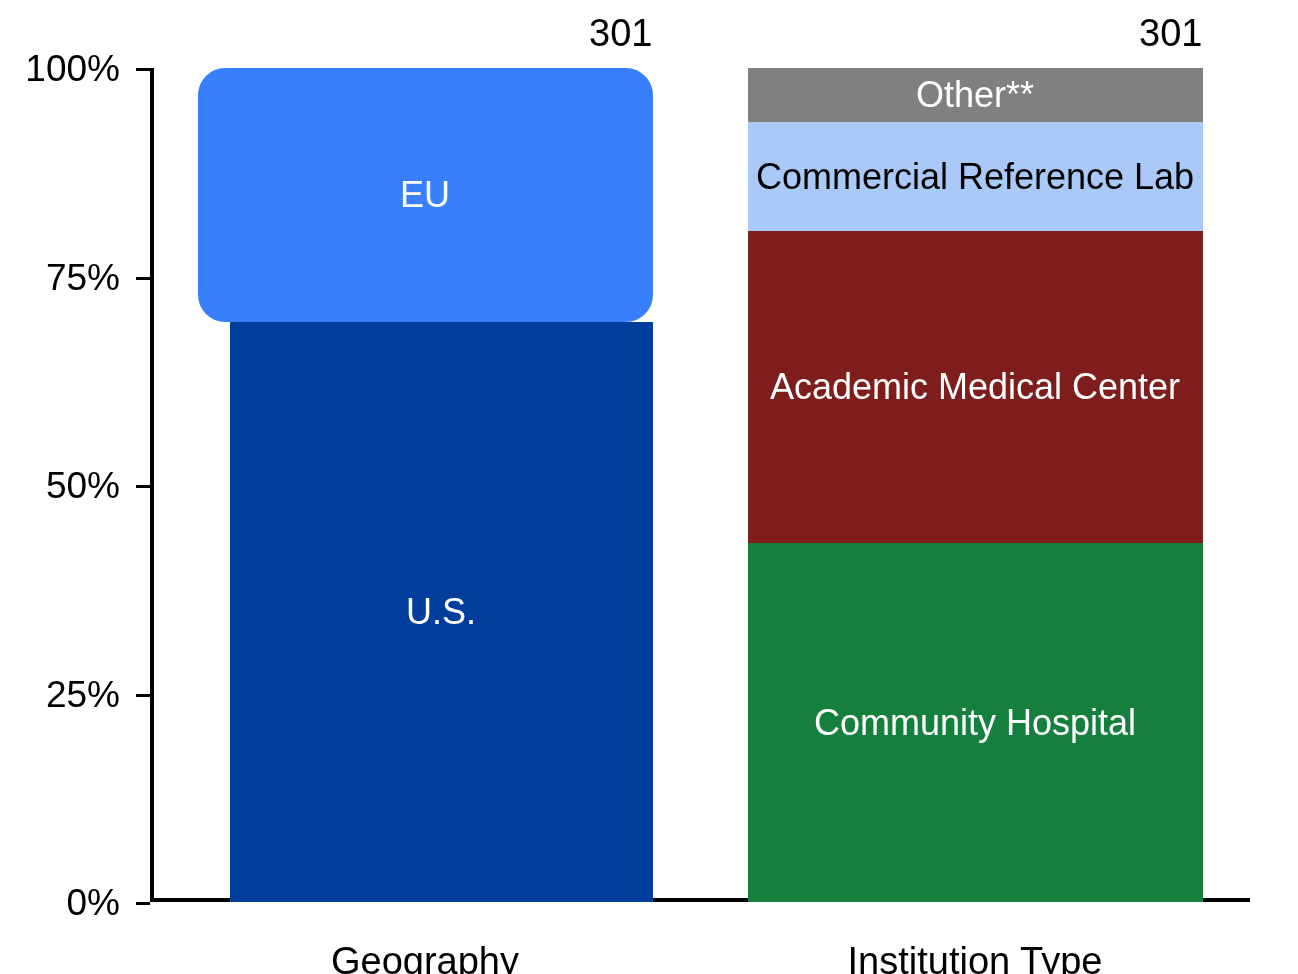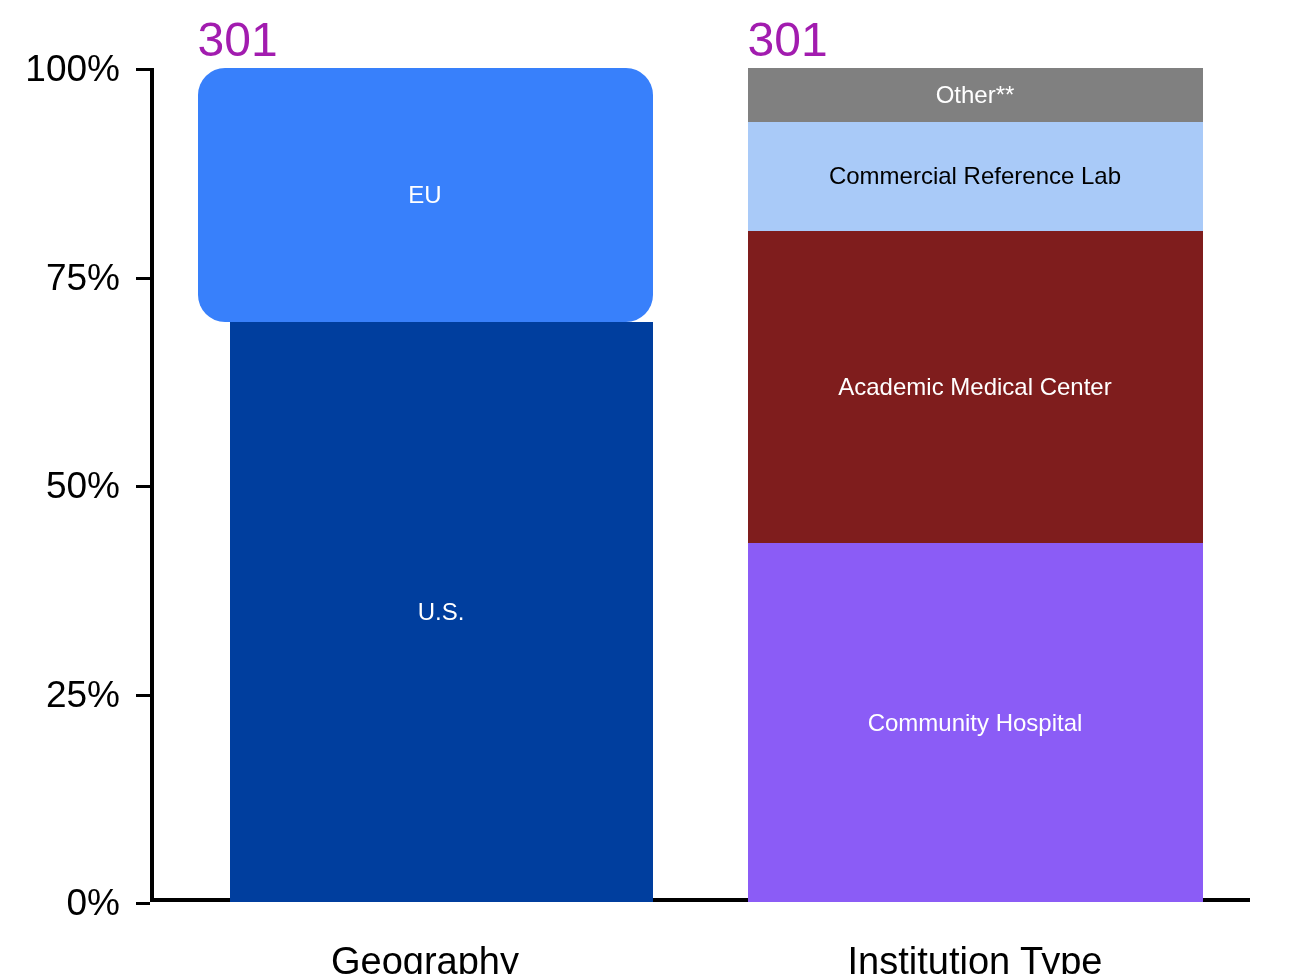--- a/index.html
+++ b/index.html
@@ -74,35 +74,35 @@
   .bar-segment {
     position: absolute;
     left: 0;
     right: 0;
     display: flex;
     align-items: center;
     justify-content: center;
     overflow: hidden;
   }
   .seg-label {
-    font-size: 24px;
+    font-size: 36px;
     line-height: 1.1;
     white-space: nowrap;
     text-align: center;
   }
   .seg-label.light { color: #ffffff; }
   .seg-label.dark  { color: #000000; }
 
   .bar-total {
     position: absolute;
     left: 0;
     right: 0;
-    text-align: left;
-    font-size: 48px;
-    color: #a21caf;
+    text-align: right;
+    font-size: 38px;
+    color: #000000;
   }
 
   .cat-label {
     position: absolute;
     left: 0;
     right: 0;
     text-align: center;
     font-size: 38px;
     color: #000000;
     white-space: nowrap;
@@ -147,21 +147,21 @@
           <div class="bar-segment" style="bottom: 0px; height: 579.63px; background: rgb(0, 62, 158); margin-left: 32px;">
             <span class="seg-label light">U.S.</span>
           </div>
           <div class="bar-segment" style="bottom: 579.63px; height: 254.37px; background: rgb(56, 128, 251); border-radius: 27px;">
             <span class="seg-label light">EU</span>
           </div>
           <div class="cat-label" style="top: 872px;">Geography</div>
         </div>
         <div class="bar-column" style="left: 597.5px; width: 455px;">
           <div class="bar-total" style="top: -56px;">301</div>
-          <div class="bar-segment" style="bottom: 0px; height: 358.62px; background: #8b5cf6;">
+          <div class="bar-segment" style="bottom: 0px; height: 358.62px; background: #15803d;">
             <span class="seg-label light">Community Hospital</span>
           </div>
           <div class="bar-segment" style="bottom: 358.62px; height: 312.75px; background: #7f1d1d;">
             <span class="seg-label light">Academic Medical Center</span>
           </div>
           <div class="bar-segment" style="bottom: 671.37px; height: 108.42px; background: rgb(169, 202, 248);">
             <span class="seg-label dark">Commercial Reference Lab</span>
           </div>
           <div class="bar-segment" style="bottom: 779.79px; height: 54.21px; background: rgb(128, 128, 128);">
             <span class="seg-label light">Other**</span>

